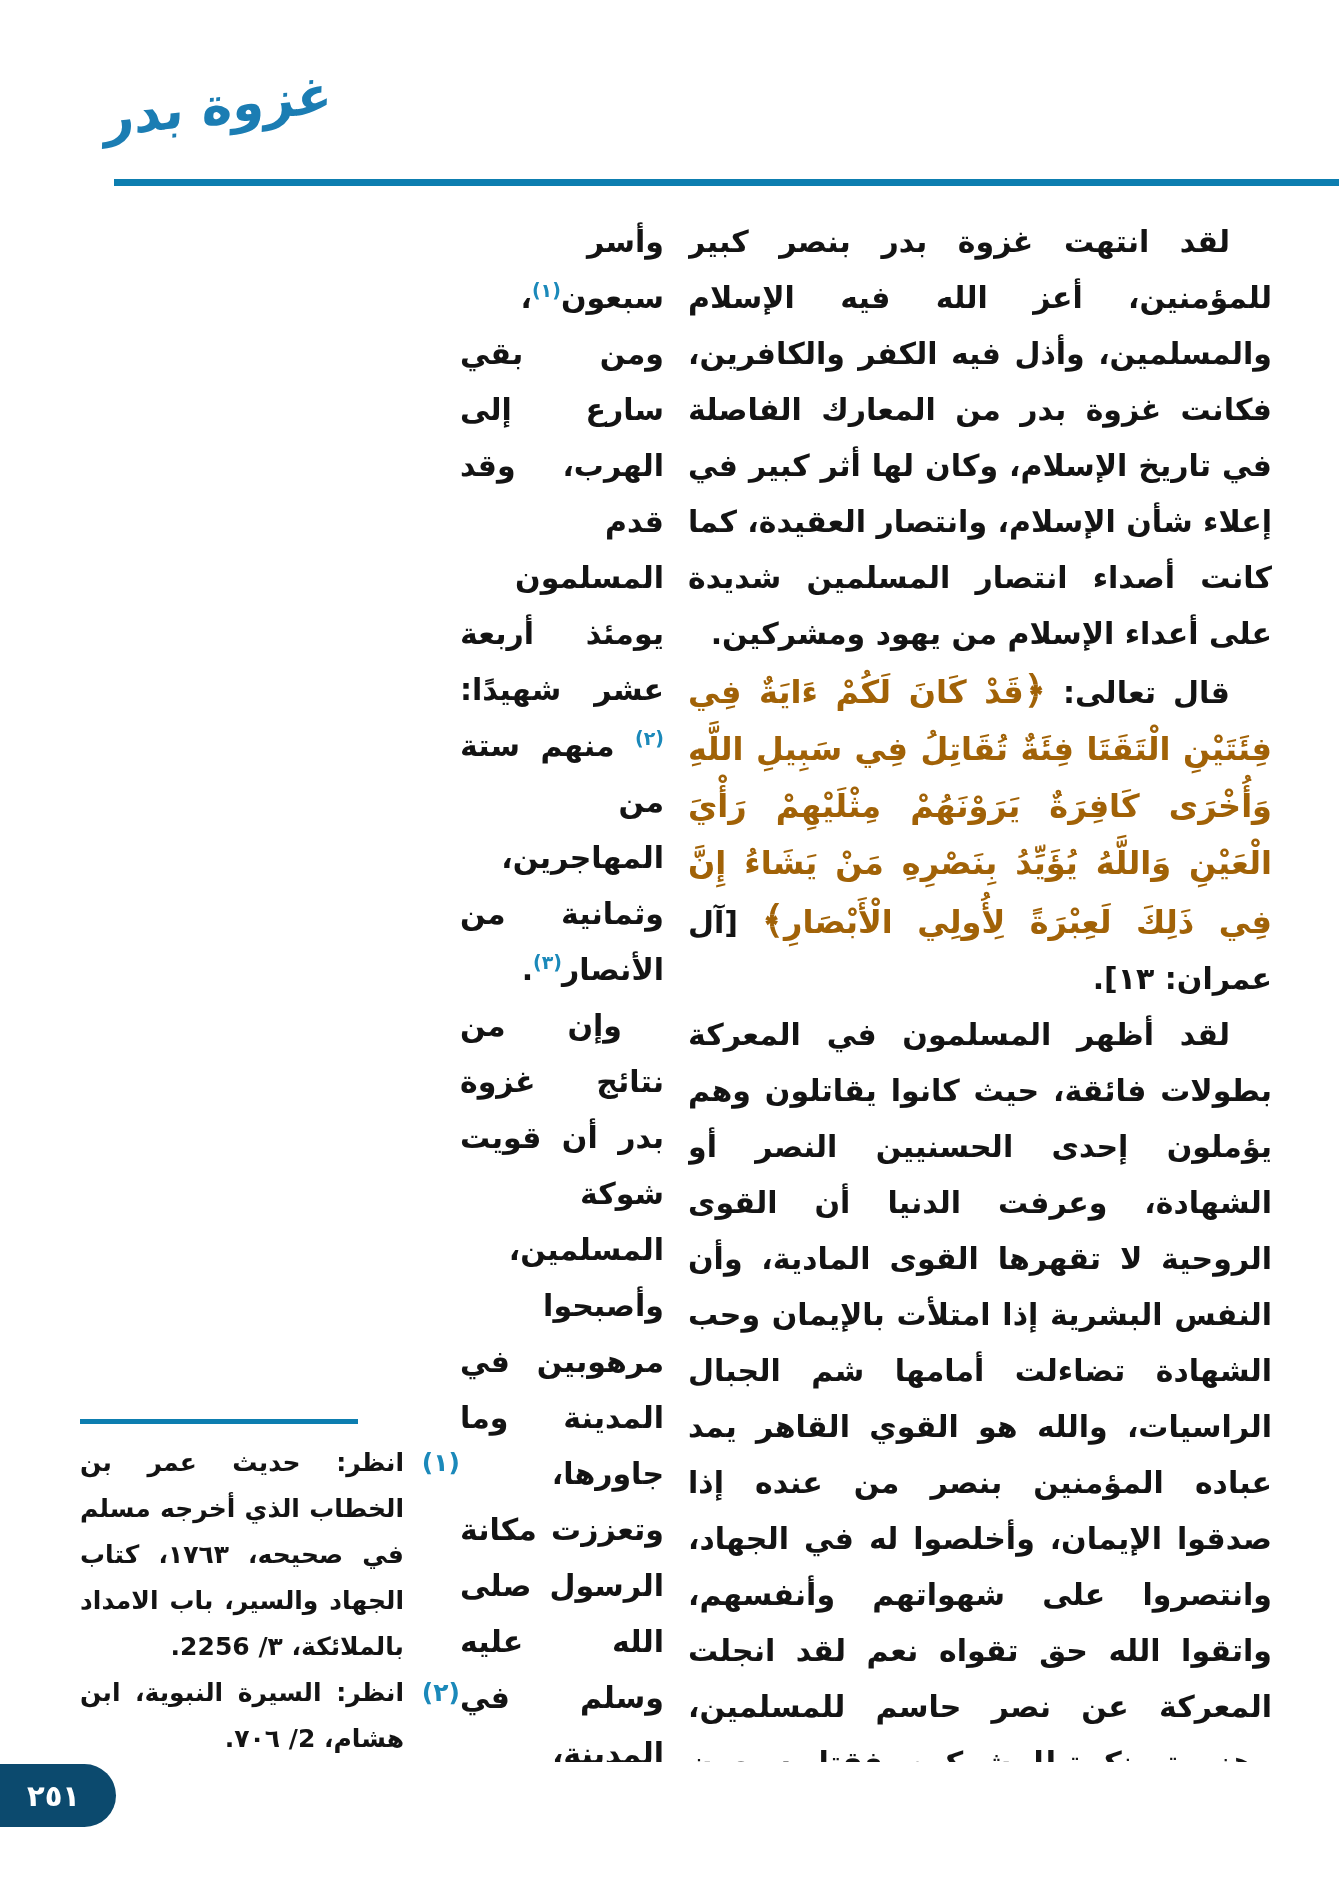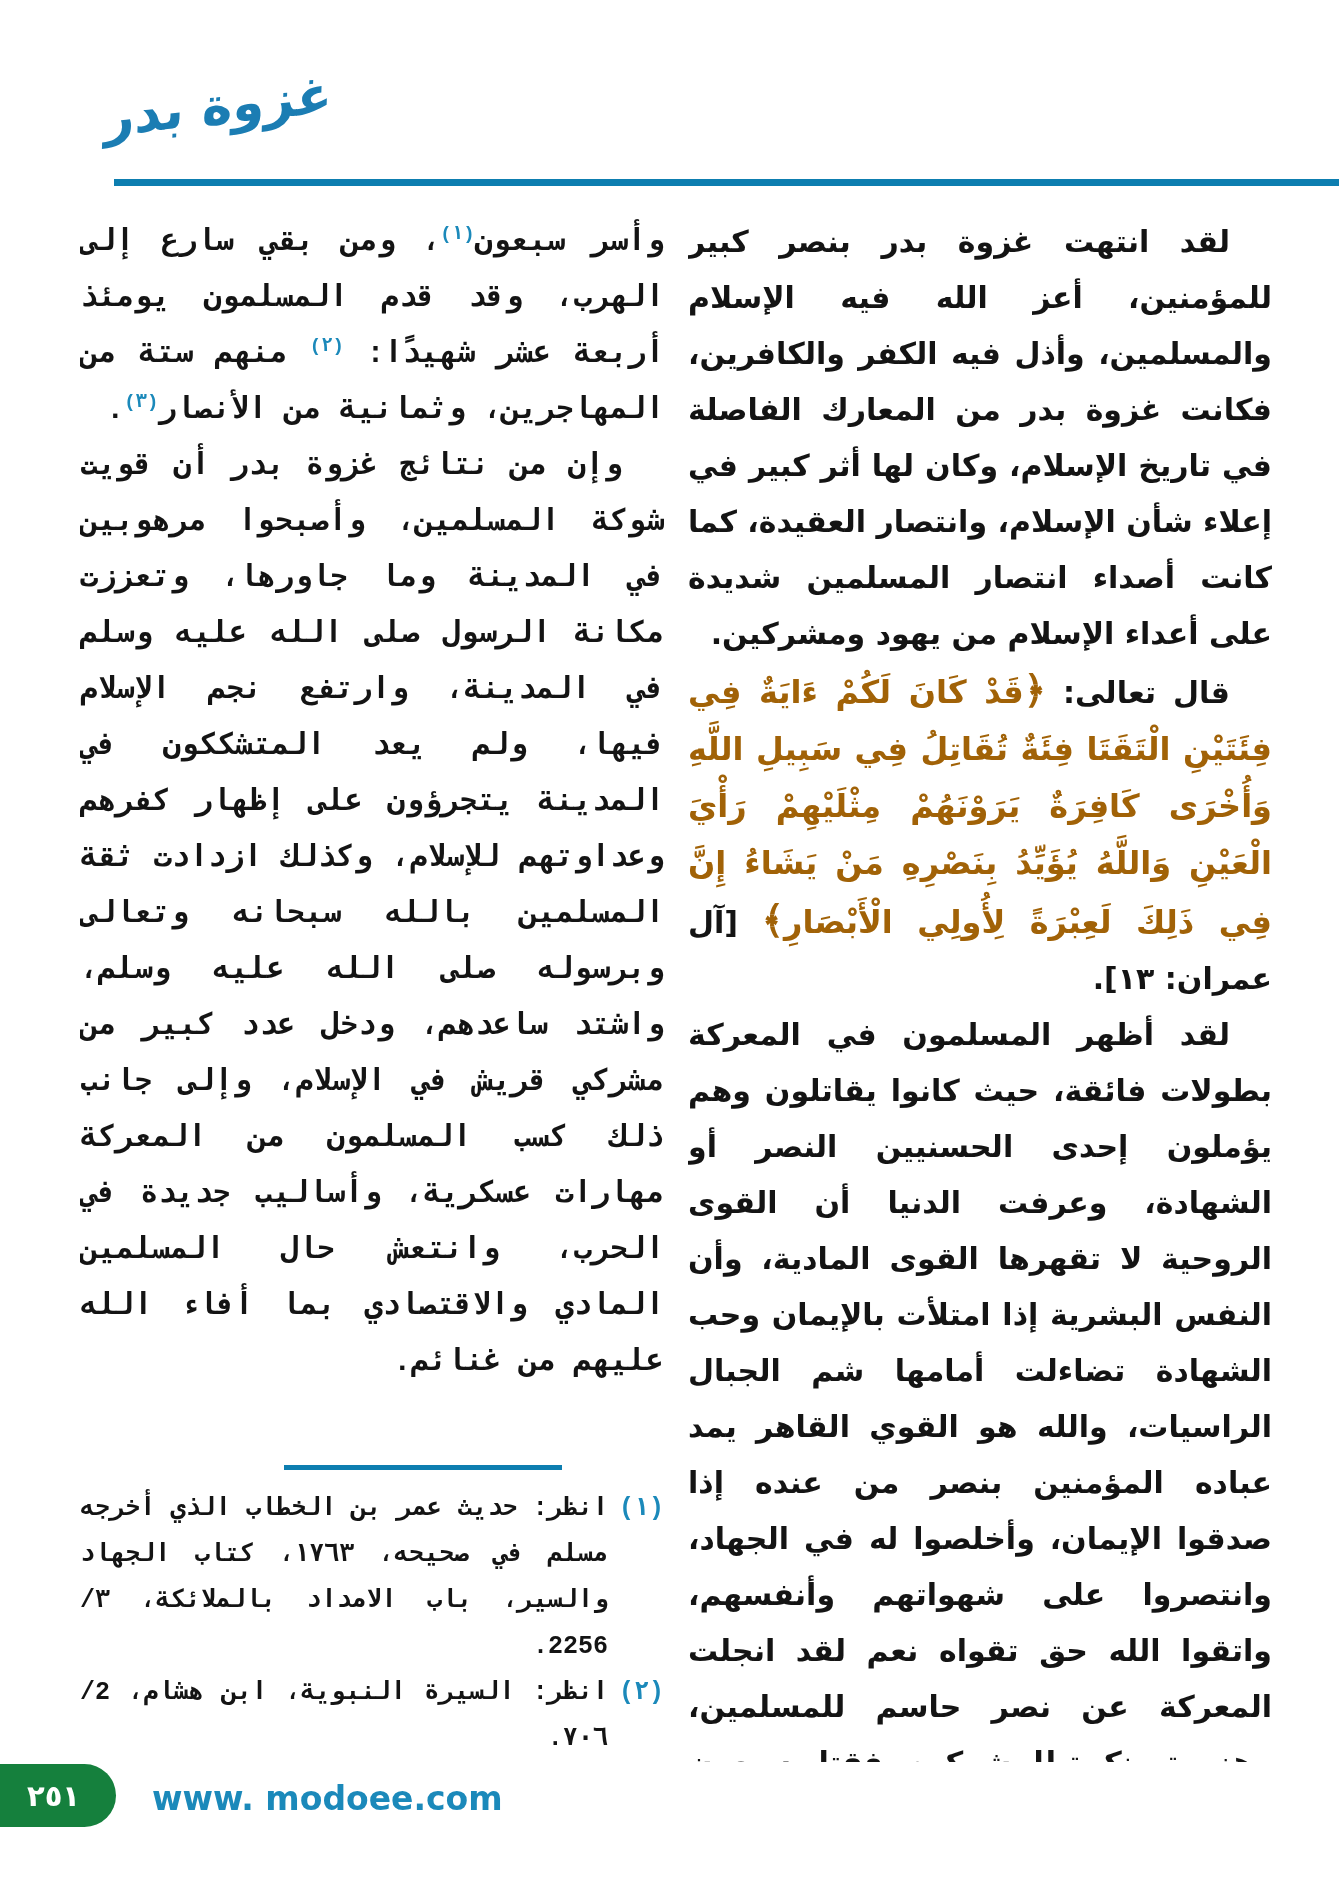--- a/index.html
+++ b/index.html
@@ -29,21 +29,21 @@
   }
   
   .columns{
     position:absolute;
     top:214px;left:80px;right:67px;bottom:128px;
     direction:rtl;
     display:flex;
     gap:24px;
   }
   .col{flex:1 1 0;overflow:hidden;}
-  .col-left{display:flex;flex-direction:column;font-family:Liberation Mono, monospace;}
+  .col-left{display:flex;flex-direction:row;}
   .para{
     margin:0;
     font-size:30px;
     font-weight:bold;
     line-height:56px;
     text-align:justify;
     color:#141414;
   }
   .para.indent{text-indent:42px;}
   .seg-quran{color:#a16207;font-size:32px;}
@@ -68,21 +68,21 @@
     line-height:46px;
     color:#141414;
   }
   .fn-marker{flex:0 0 56px;color:#1b89ba;}
   .fn-text{flex:1;text-align:justify;}
   
   .page-pill{
     position:absolute;
     left:0;top:1764px;
     width:116px;height:63px;
-    background:#15803d;
+    background:#0c4a6e;
     border-radius:0 32px 32px 0;
     display:flex;align-items:center;justify-content:center;
   }
   .page-number{
     color:#ffffff;
     font-size:29px;
     font-weight:bold;
     letter-spacing:9px;
     padding-right:9px;
   }
@@ -134,15 +134,14 @@
           </div>
       </div>
     </div>
 
   </div>
 
   <div class="page-pill">
     <span class="page-number">٢٥١</span>
   </div>
 
-  <div class="website">www. modoee.com</div>
 
 </div>
 
 </body></html>

